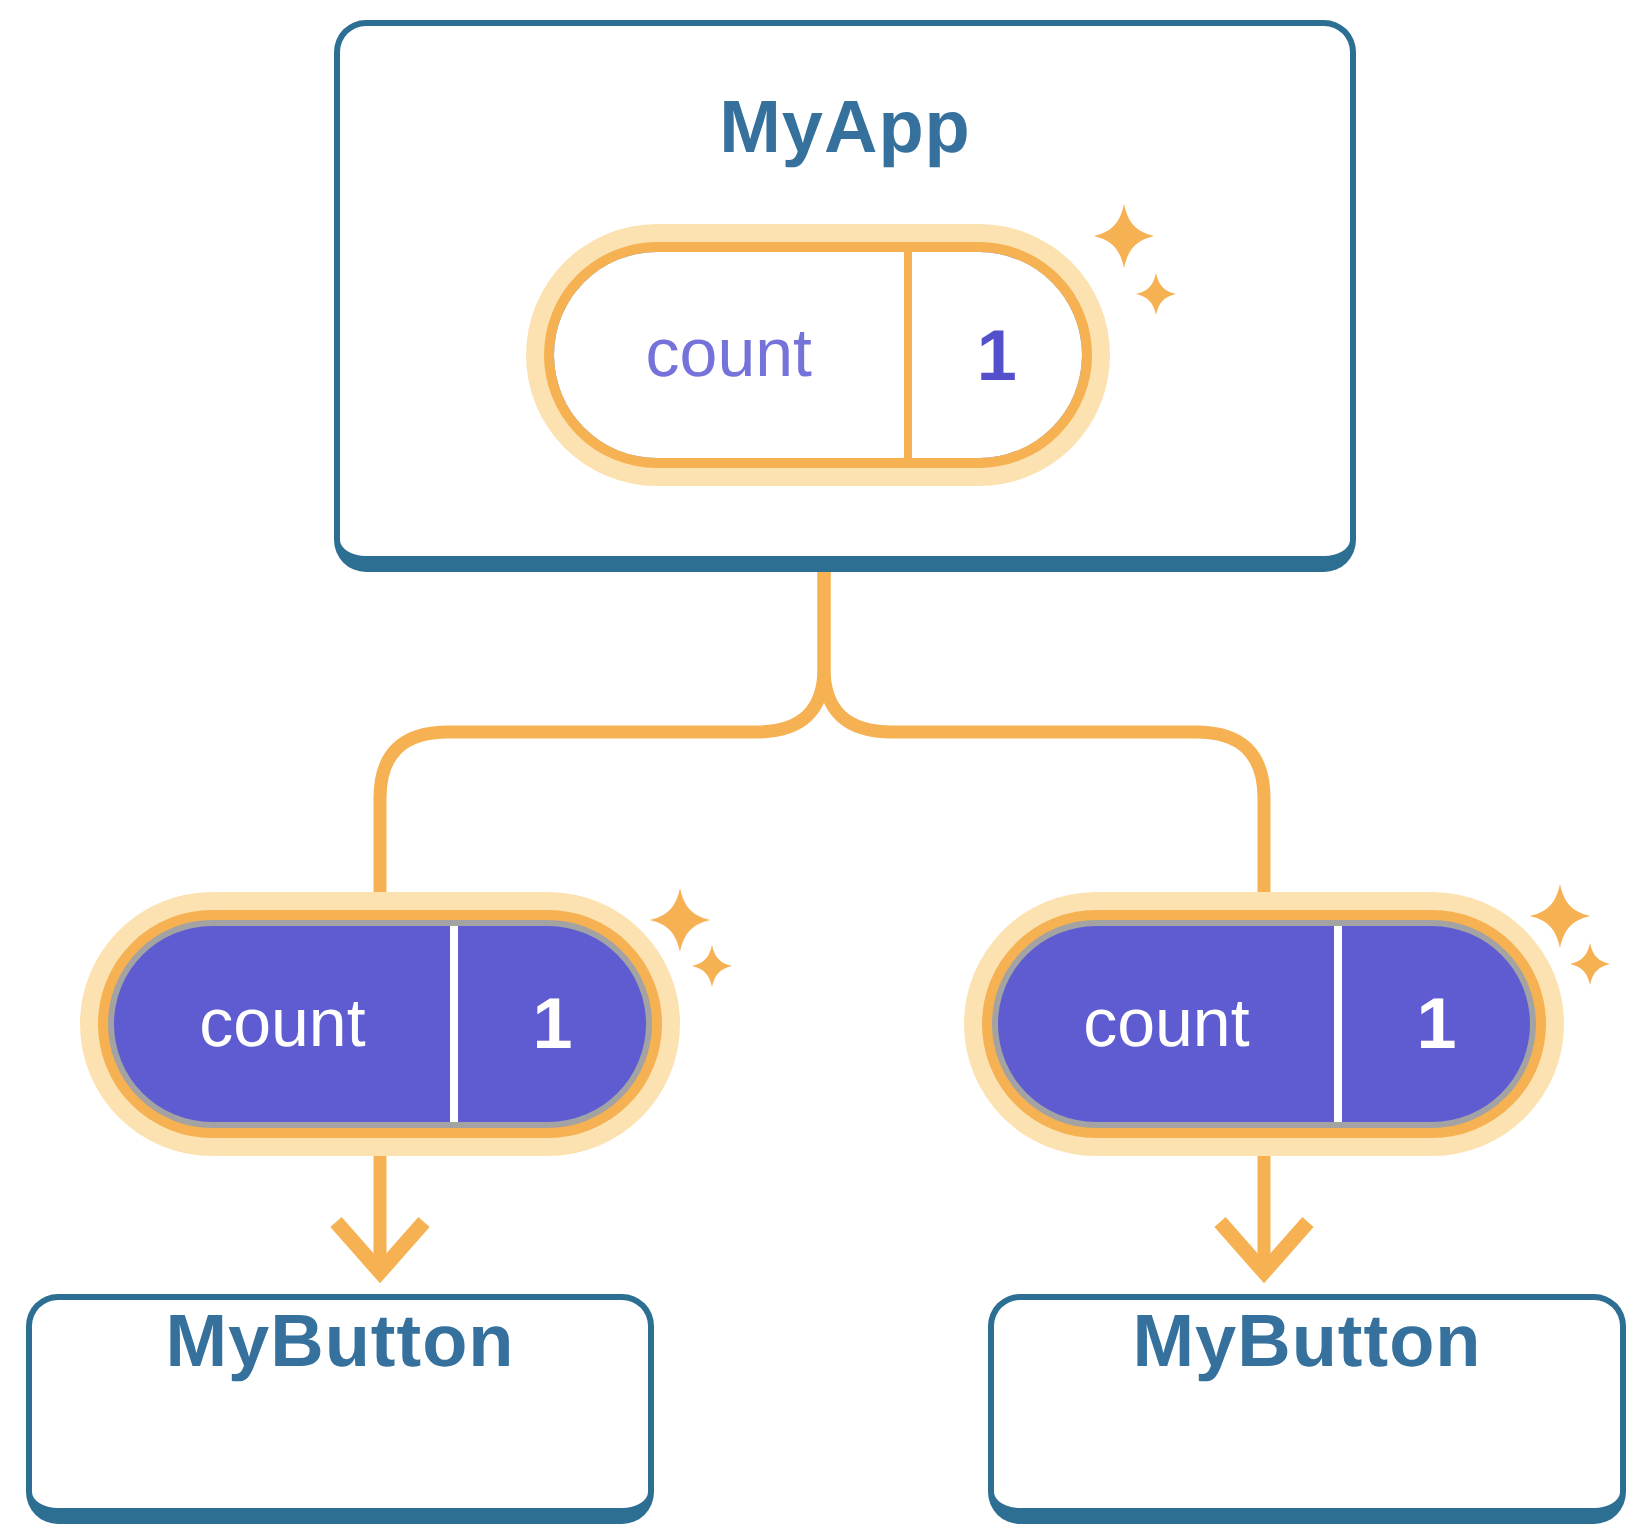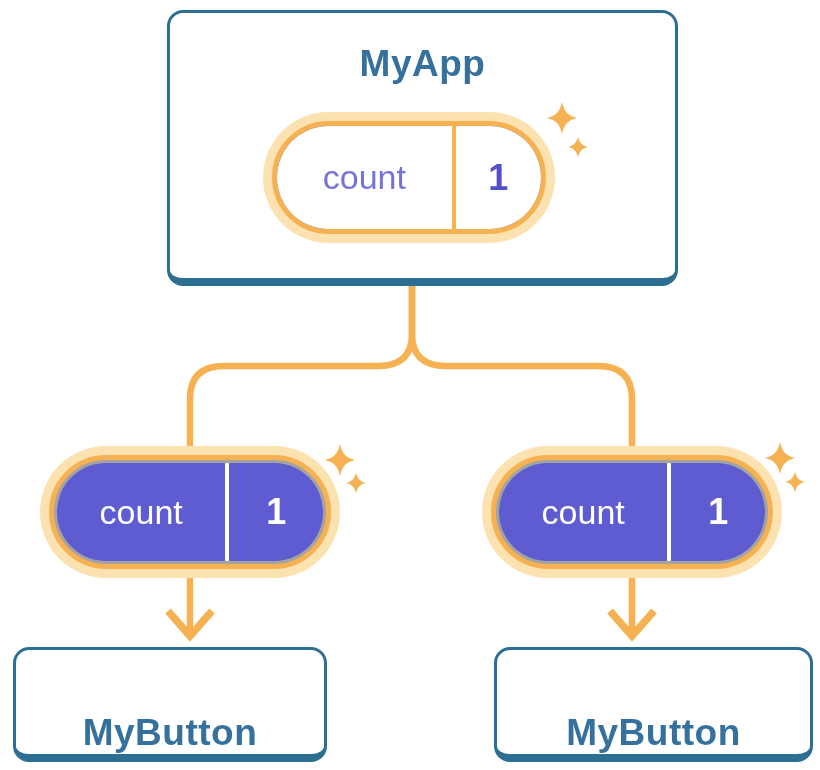--- a/index.html
+++ b/index.html
@@ -24,21 +24,21 @@
   }
   .card-title {
     font-size: 37px;
     font-weight: 700;
     color: var(--blue-text, #35719C);
     text-align: center;
     letter-spacing: 0.5px;
   }
   .card.root { left: 155px; top: 10px; width: 511px; height: 276px; margin-left: 12px; }
   .card.root .card-title { margin-top: 30px; }
-  .card.leaf { display: flex; align-items: flex-end; justify-content: center; }
+  .card.leaf { display: flex; align-items: flex-start; justify-content: center; }
   .card.leaf-left  { left: 13px;  top: 647px; width: 314px; height: 115px; }
   .card.leaf-right { left: 494px; top: 647px; width: 319px; height: 115px; }
 
   
   .pill {
     position: absolute;
     box-sizing: border-box;
     background: var(--cream, #FBE2B0);
     border-radius: 999px;
     padding: 9px;

